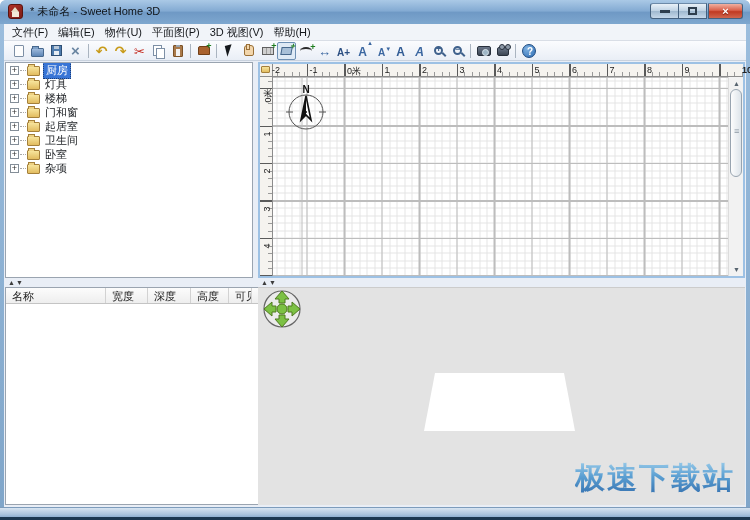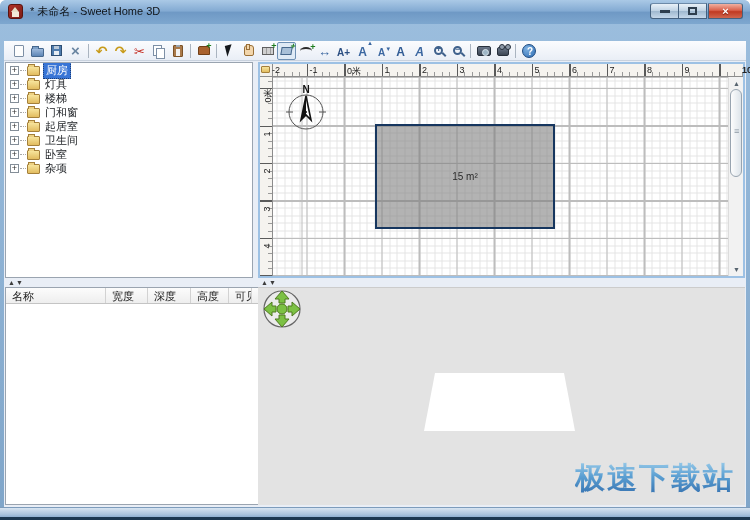--- a/index.html
+++ b/index.html
@@ -187,20 +187,29 @@
         </div>
       <div class="win-btn max" data-name="maximize-button">
           <span class="glyph-max" data-name="maximize-icon"></span>
         </div>
       <div class="win-btn close" data-name="close-button">
           <span class="glyph-close" data-name="close-icon">×</span>
         </div>
     </div>
   </div>
 
+  <div class="menubar" data-name="menubar">
+
+  <span class="menu-item" data-name="menu-item">文件(F)</span>
+      <span class="menu-item" data-name="menu-item">编辑(E)</span>
+      <span class="menu-item" data-name="menu-item">物件(U)</span>
+      <span class="menu-item" data-name="menu-item">平面图(P)</span>
+      <span class="menu-item" data-name="menu-item">3D 视图(V)</span>
+      <span class="menu-item" data-name="menu-item">帮助(H)</span>
+    </div>
 
   <div class="toolbar" data-name="toolbar">
 
   <div class="tb-item" data-name="toolbar-button">
         <span class="icon" data-name="new-document-icon"></span>
       </div>
       <div class="tb-item" data-name="toolbar-button">
         <span class="icon" data-name="open-icon"></span>
       </div>
       <div class="tb-item" data-name="toolbar-button">
@@ -393,23 +402,20 @@
     <div class="plan-canvas" data-name="plan-canvas">
       <svg class="compass" data-name="compass-icon" width="46" height="50" viewBox="0 0 46 50">
         <text x="23" y="10" text-anchor="middle" font-size="10" font-weight="bold" fill="#111" data-name="compass-north-label">N</text>
         <circle cx="23" cy="29" r="17" fill="none" stroke="#555" stroke-width="1"></circle>
         <line x1="3" y1="29" x2="10" y2="29" stroke="#555" stroke-width="1"></line>
         <line x1="36" y1="29" x2="43" y2="29" stroke="#555" stroke-width="1"></line>
         <path d="M23 13 L18 37 L23 32 L28 37 Z" fill="#fff" stroke="#111" stroke-width="1.6"></path>
         <path d="M23 13 L18 37 L23 32 Z" fill="#111"></path>
         <circle cx="23" cy="29" r="1" fill="#111"></circle>
       </svg>
-      <div class="room" data-name="room-shape">
-        <span class="room-area" data-name="room-area-label">15 m²</span>
-      </div>
     </div>
     <div class="plan-scrollbar" data-name="plan-vertical-scrollbar">
       <div class="sb-btn sb-up" data-name="scrollbar-up-icon">▲</div>
       <div class="sb-thumb" data-name="scrollbar-thumb"></div>
       <div class="sb-btn sb-down" data-name="scrollbar-down-icon">▼</div>
     </div>
   </div>
 
   <div class="h-divider right-h-divider" data-name="plan-3d-split-divider">
     <span class="divider-arrow" data-name="divider-collapse-up-icon">▲</span>

